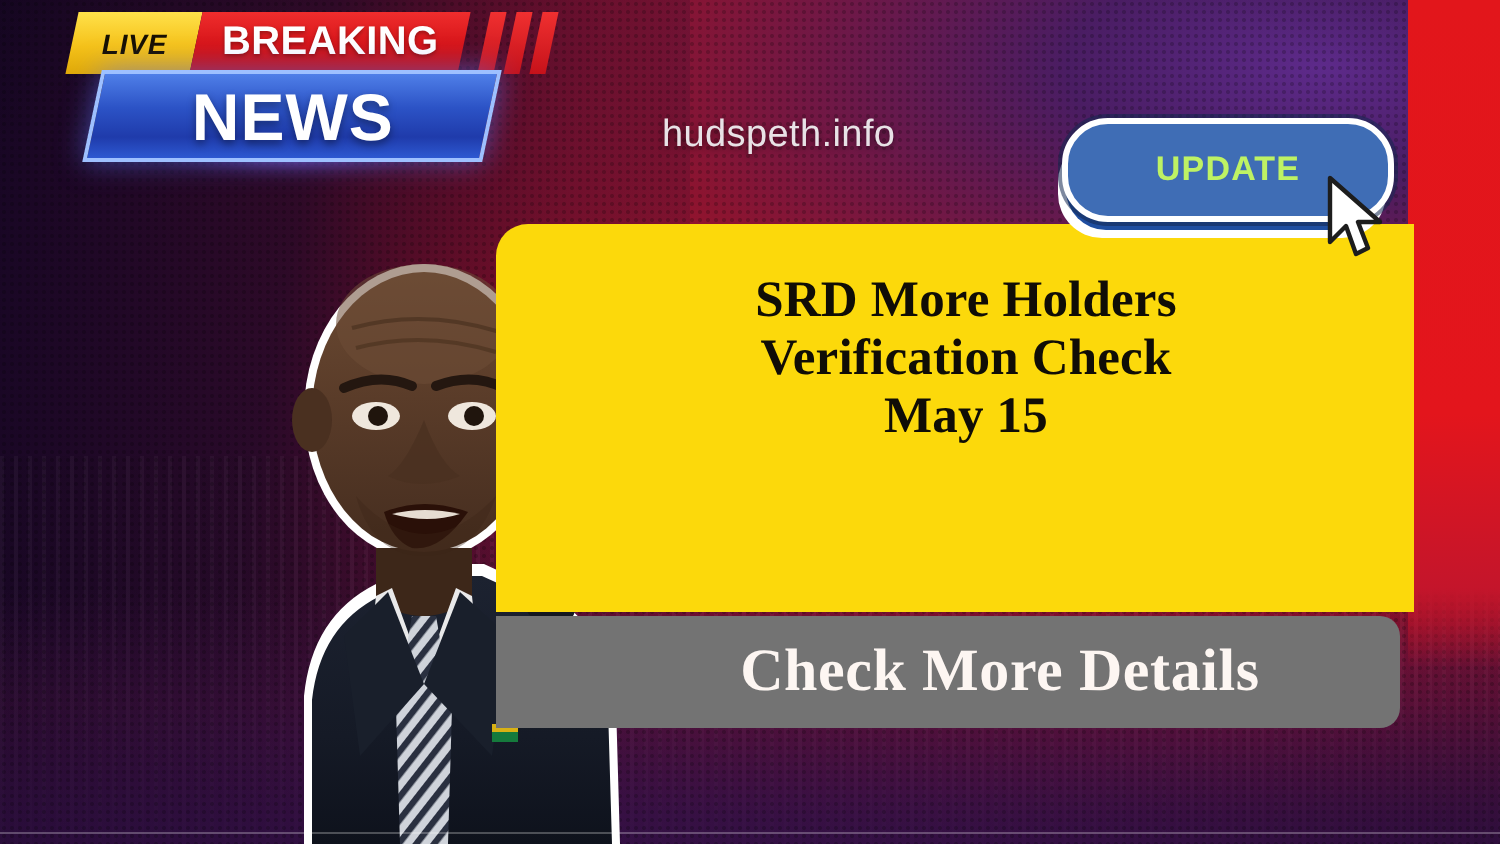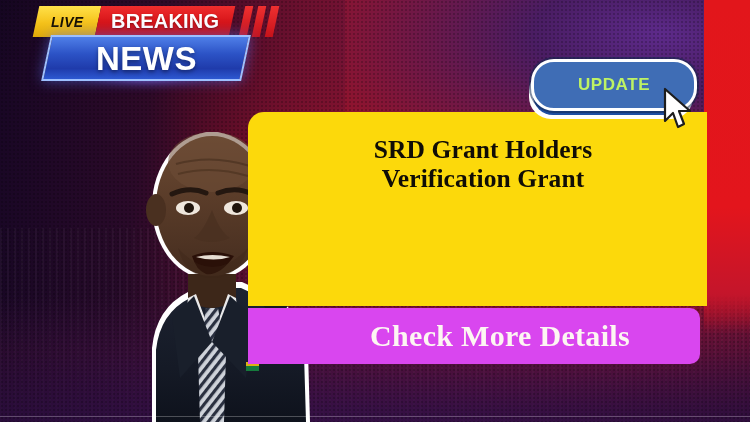--- a/index.html
+++ b/index.html
@@ -134,21 +134,21 @@
     font-weight: bold;
     font-size: 25.5px;
     line-height: 1.14;
     color: #100d06;
     letter-spacing: .1px;
   }
 
   
   .cta {
     position: absolute; left: 248px; top: 308px; width: 452px; height: 56px;
-    background: #d946ef;
+    background: #737373;
     border-radius: 0 10px 10px 0;
     display: flex; align-items: center; justify-content: center;
   }
   .cta-text {
     font-family: "Liberation Serif", serif;
     font-weight: bold; font-size: 30px; color: #fdf6f2;
     letter-spacing: .3px;
     padding-left: 52px;
   }
 
@@ -274,25 +274,27 @@
     <div class="bn-slashes">
         <i></i>
         <i></i>
         <i></i>
       </div>
     <div class="bn-news">
       <span>NEWS</span>
     </div>
   </div>
 
+  <div class="watermark">hudspeth.info</div>
 
   <div class="yellow-panel"></div>
   <div class="headline">
-    <div>SRD Grant Holders</div>
-    <div>Verification Grant</div>
+    <div>SRD More Holders</div>
+    <div>Verification Check</div>
+    <div>May 15</div>
   </div>
 
   <div class="cta">
     <span class="cta-text">Check More Details</span>
   </div>
 
   <div class="update-wrap">
     <div class="update-shadow"></div>
     <div class="update-mid"></div>
     <div class="update-btn">

